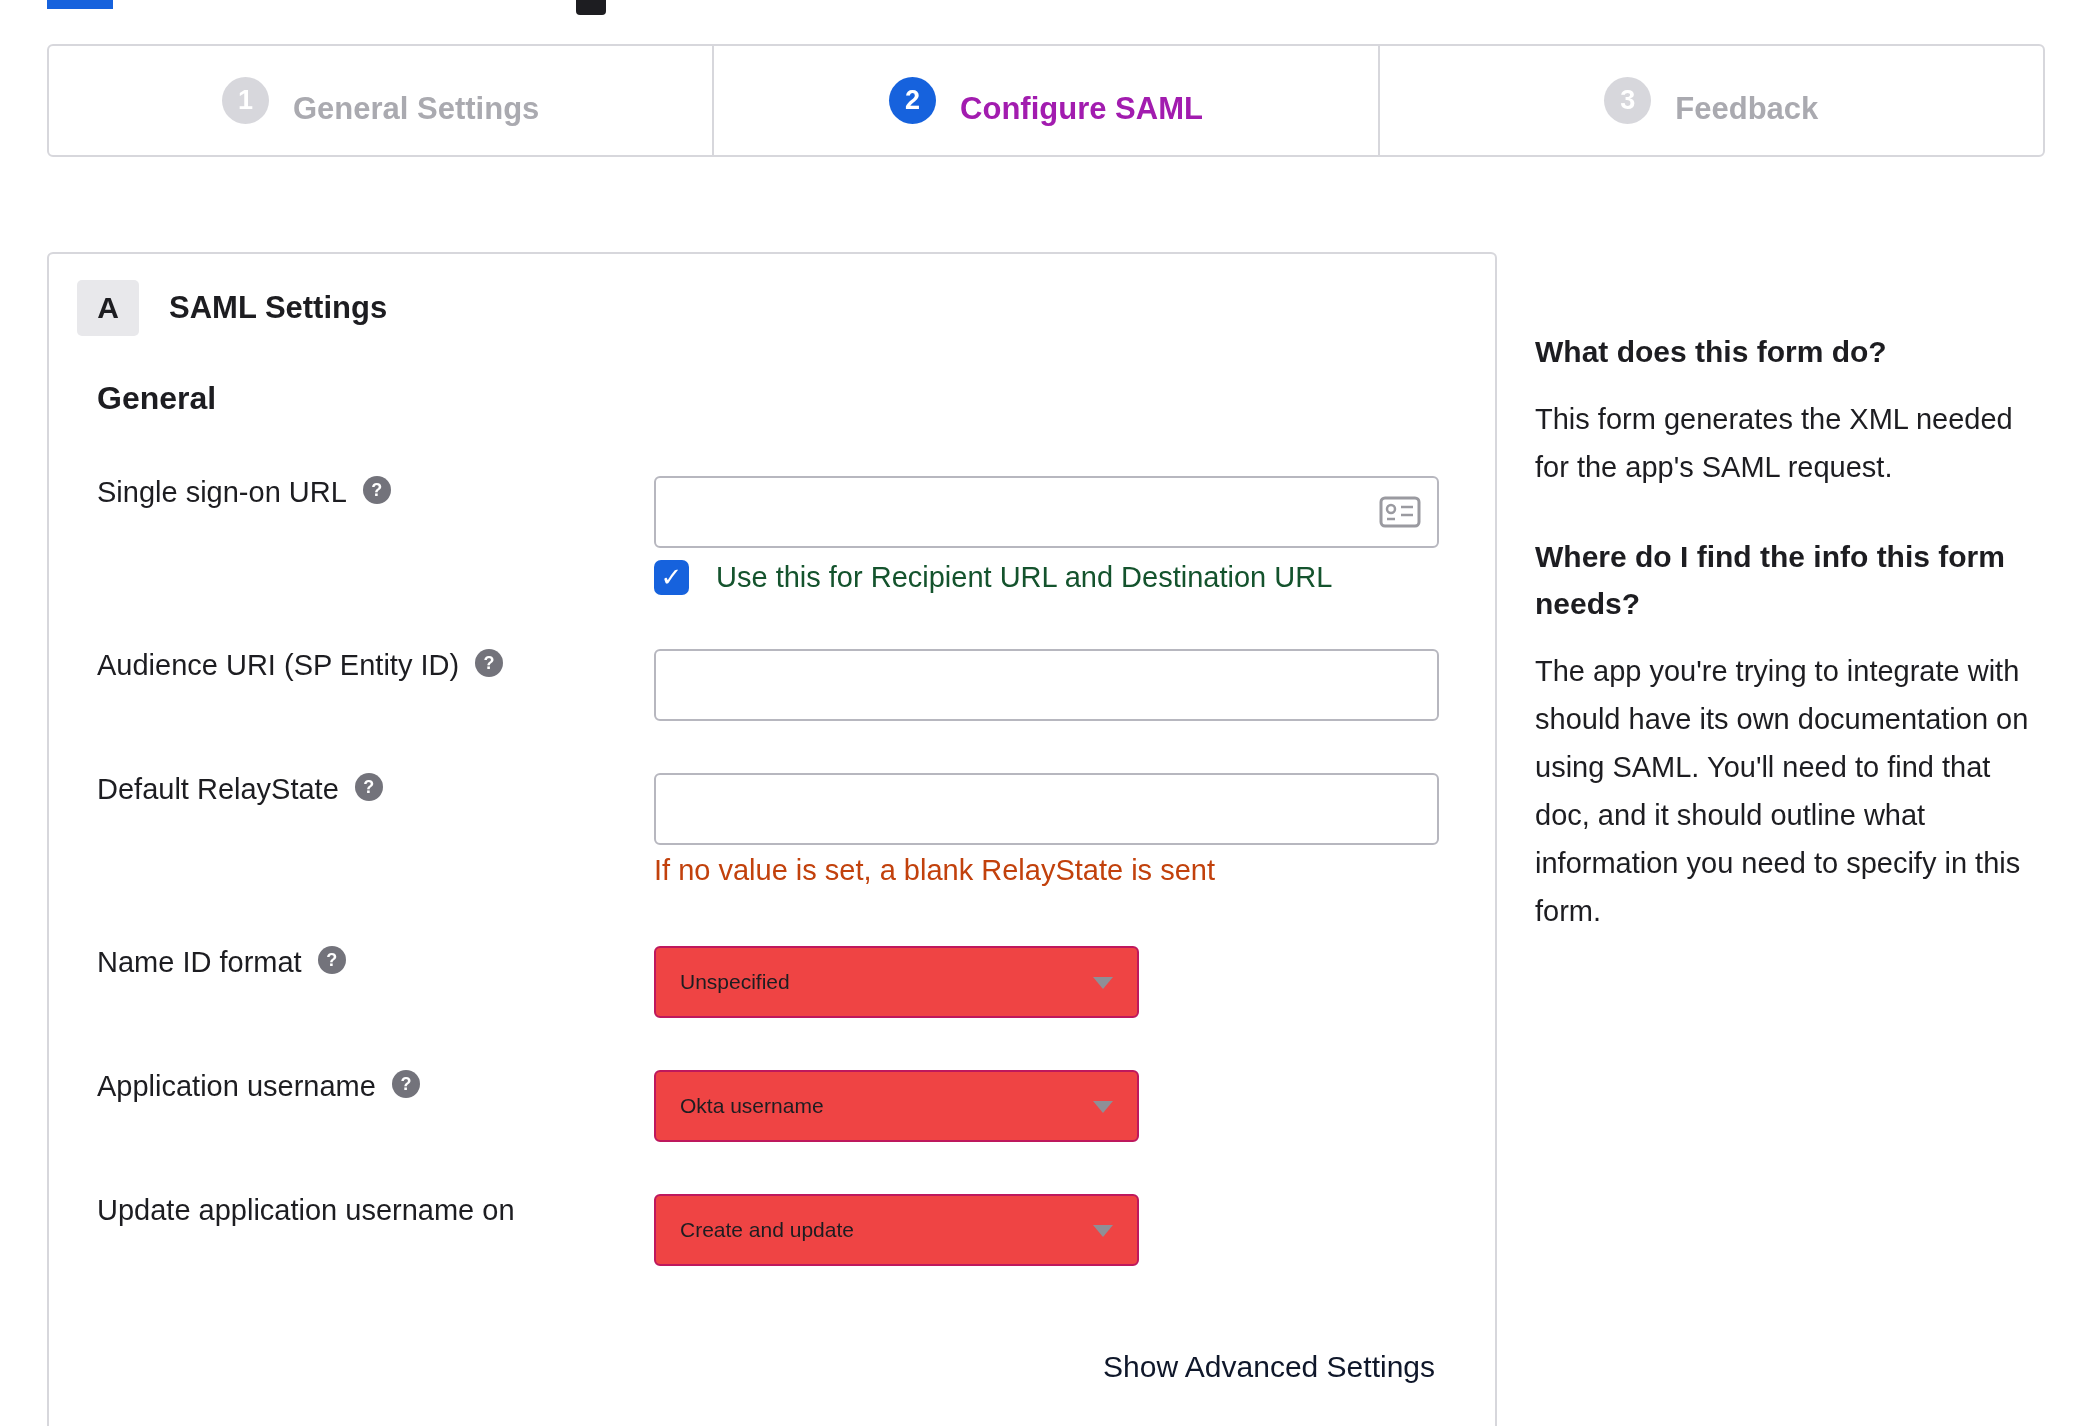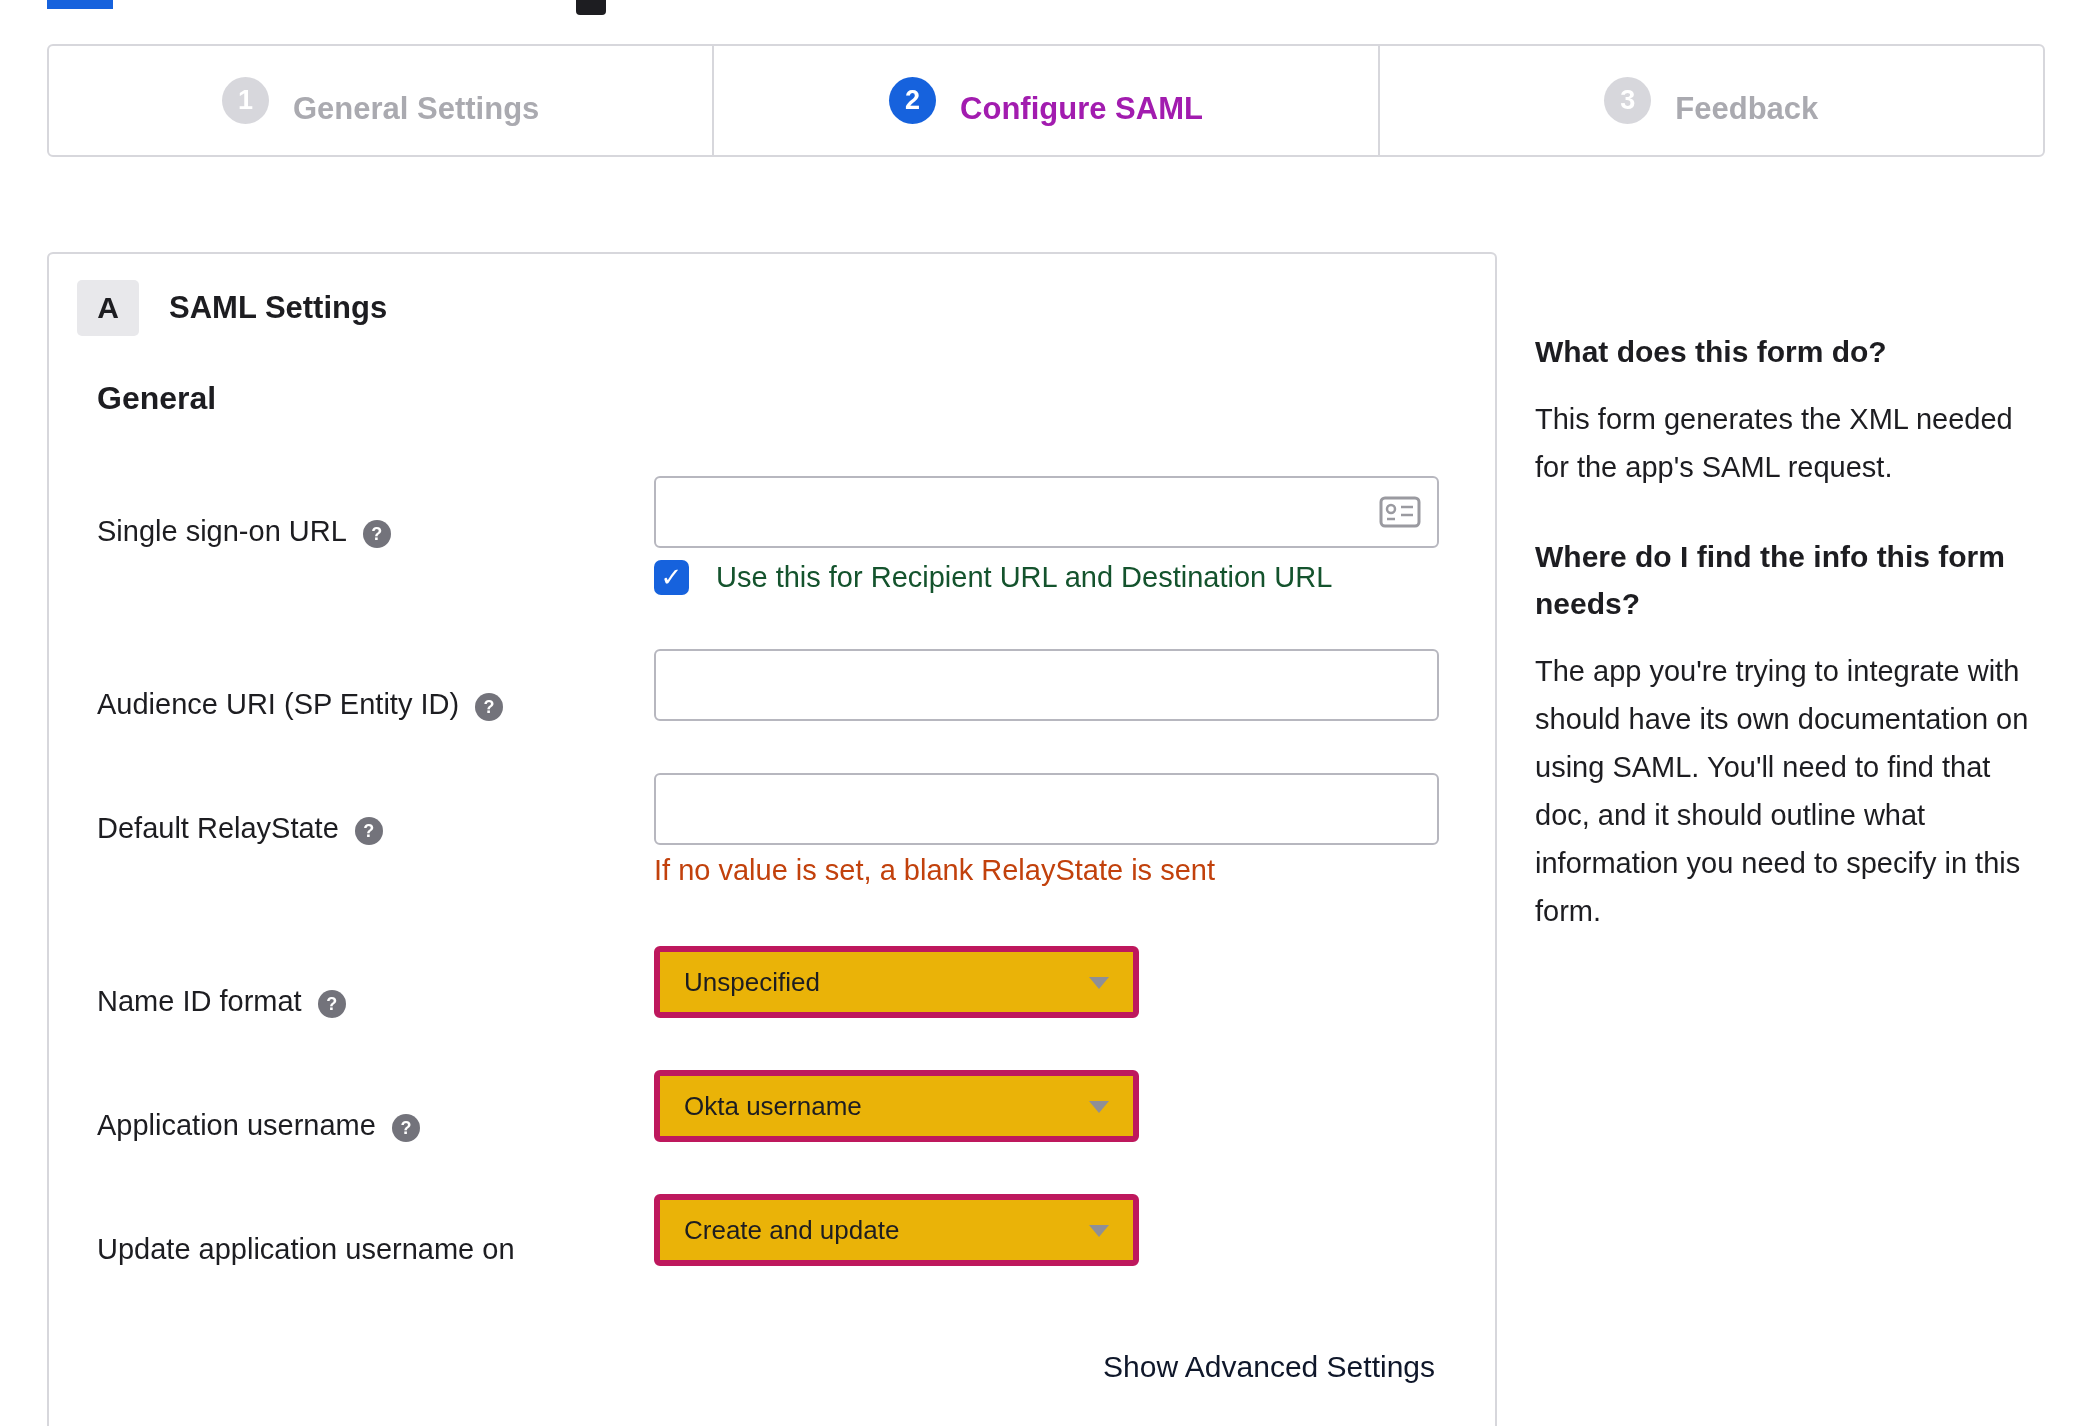--- a/index.html
+++ b/index.html
@@ -52,21 +52,21 @@
     font-size:31px; font-weight:bold;
   }
   .section-title {
     position:absolute; left:48px; top:126px;
     font-size:32px; font-weight:bold;
   }
 
   .field-label {
     position:absolute; left:48px; width:560px;
     font-size:29px; color:#1d1d21;
-    display:flex; align-items:flex-end;
+    display:flex; align-items:flex-start;
   }
   .help-icon {
     display:inline-flex; align-items:center; justify-content:center;
     width:28px; height:28px; border-radius:50%;
     background:#73737b; color:#fff;
     font-size:18px; font-weight:bold;
     margin-left:16px; flex:0 0 auto; cursor:pointer;
   }
 
   .text-input {
@@ -92,23 +92,23 @@
   }
   .checkbox-label { font-size:29px; color:#14532d; }
 
   .hint {
     position:absolute; left:605px;
     font-size:29px; color:#c2410c;
   }
 
   .select {
     position:absolute; left:605px; width:485px; height:72px;
-    border:6px solid #be185d; border-radius:6px; background:#eab308;
+    border:2px solid #be185d; border-radius:6px; background:#ef4444;
     display:flex; align-items:center; padding:0 60px 0 24px;
-    font-size:26px; color:#1d1d21; cursor:pointer;
+    font-size:21px; color:#1d1d21; cursor:pointer;
   }
   .select .caret {
     position:absolute; right:24px; top:50%; margin-top:-5px;
     width:0; height:0;
     border-left:10px solid transparent;
     border-right:10px solid transparent;
     border-top:12px solid #8f8f96;
   }
 
   .advanced-link {

